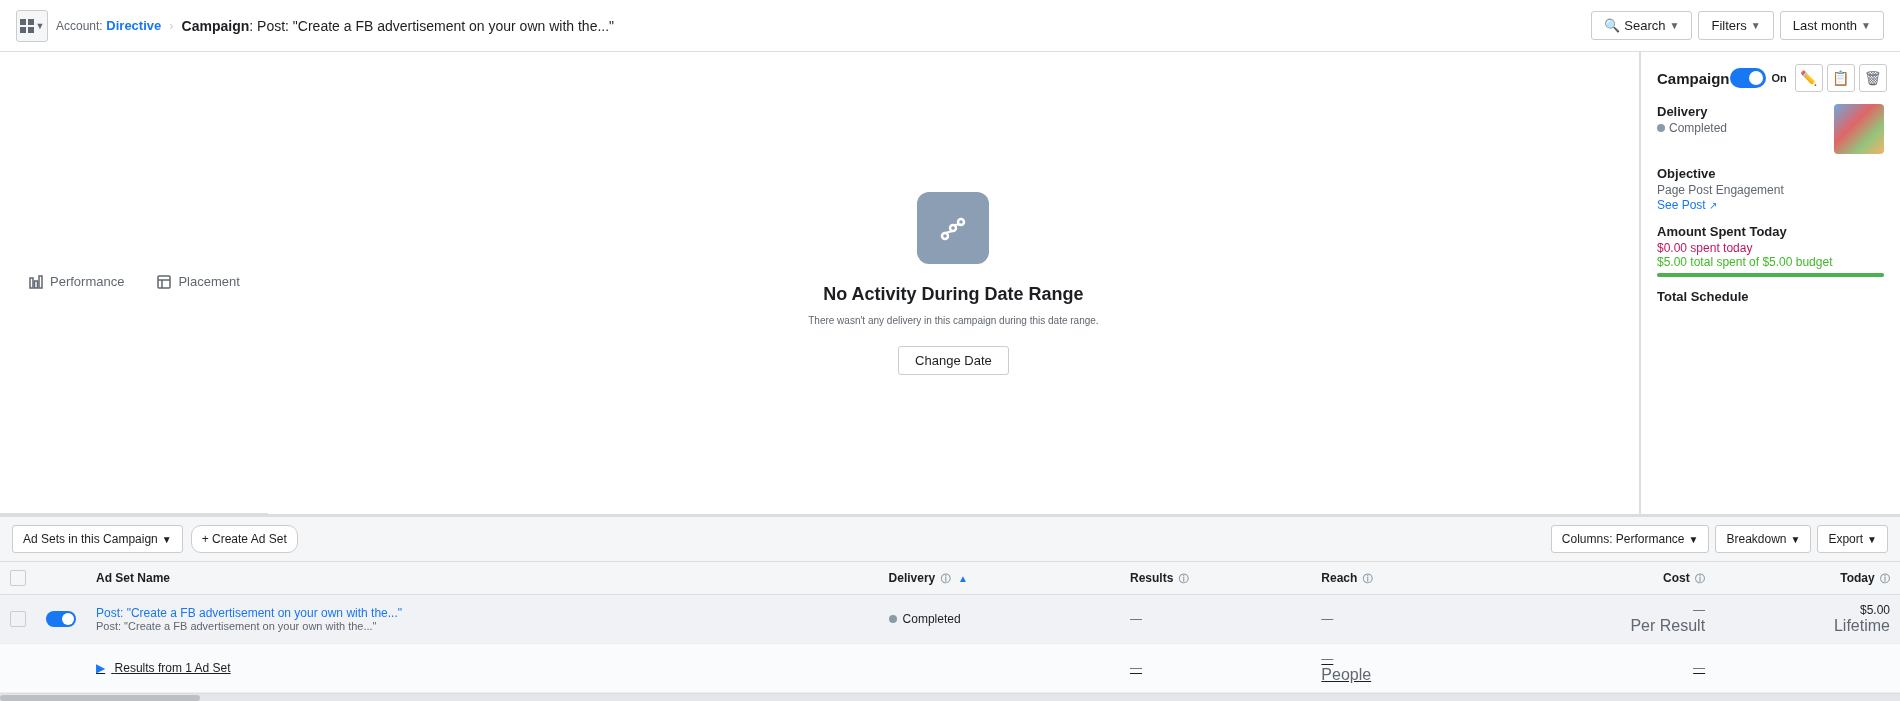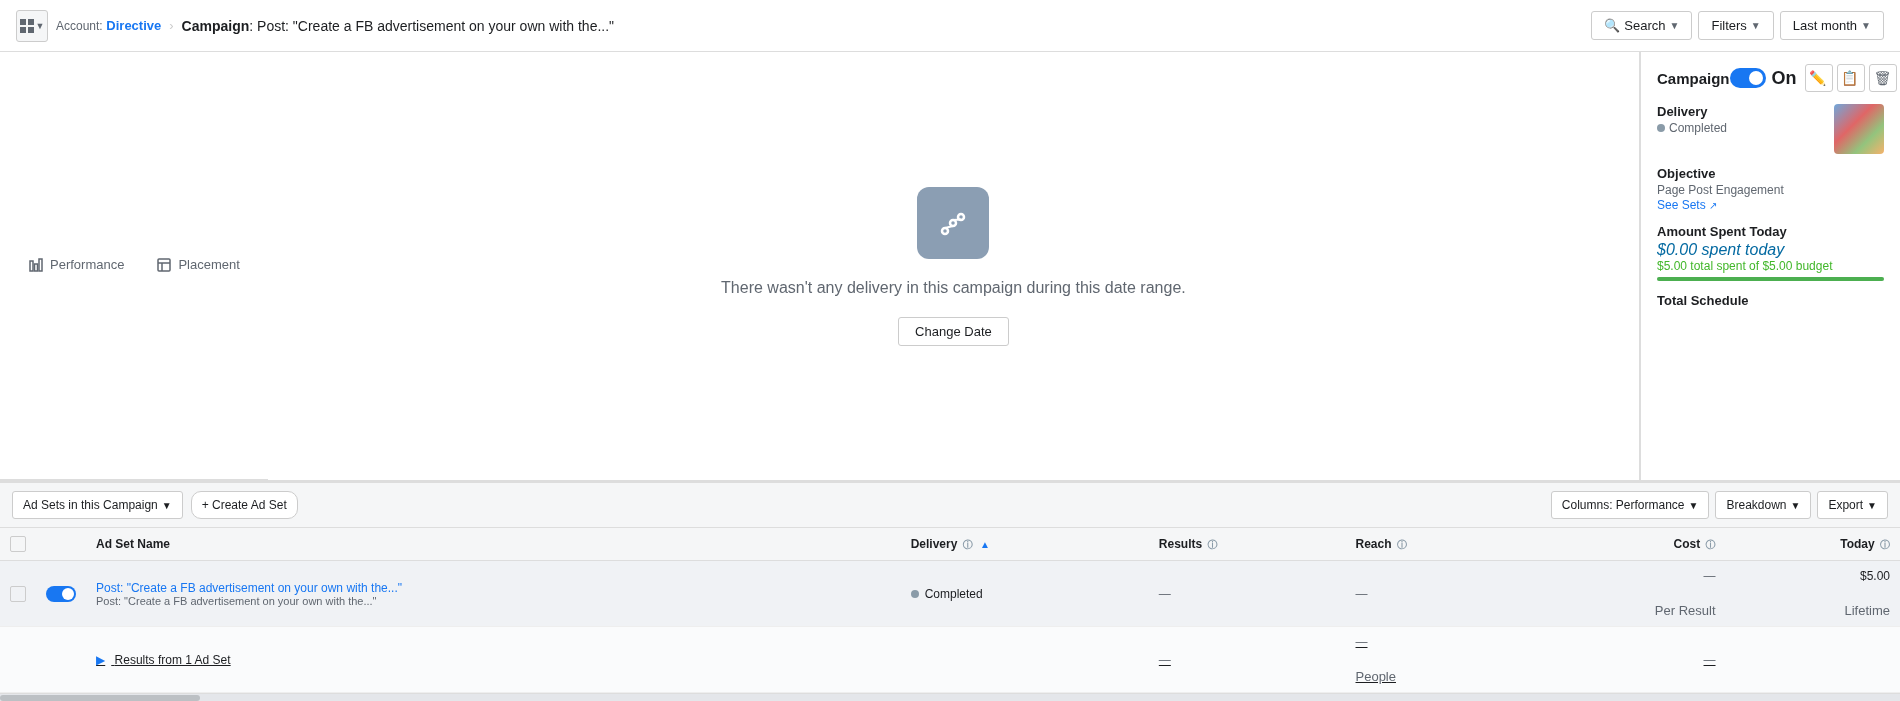--- a/index.html
+++ b/index.html
@@ -51,21 +51,21 @@
     
     .empty-state {
       flex: 1; display: flex; flex-direction: column; align-items: center; justify-content: center;
       padding: 40px;
     }
     .empty-icon-box {
       width: 72px; height: 72px; background: #8b9eb3; border-radius: 12px;
       display: flex; align-items: center; justify-content: center; margin-bottom: 20px;
     }
     .empty-title { font-size: 18px; font-weight: 600; color: #1c1e21; margin-bottom: 10px; }
-    .empty-desc { font-size: 16px; color: #606770; margin-bottom: 20px; text-align: center; }
+    .empty-desc { font-size: 10px; color: #606770; margin-bottom: 20px; text-align: center; }
     .change-date-btn {
       padding: 6px 16px; border: 1px solid #ccc; border-radius: 3px;
       background: #fff; cursor: pointer; font-size: 13px; color: #1c1e21;
     }
 
     
     .right-sidebar {
       width: 260px; background: #fff; border-left: 1px solid #ddd;
       padding: 12px 16px; display: flex; flex-direction: column; gap: 12px;
     }
@@ -77,21 +77,21 @@
     
     .toggle-wrap { display: flex; align-items: center; gap: 6px; }
     .toggle {
       width: 36px; height: 20px; background: #1877f2; border-radius: 10px;
       position: relative; cursor: pointer;
     }
     .toggle::after {
       content: ''; position: absolute; top: 3px; right: 3px;
       width: 14px; height: 14px; background: #fff; border-radius: 50%;
     }
-    .toggle-label { font-size: 18px; color: #1c1e21; font-weight: 600; }
+    .toggle-label { font-size: 11px; color: #1c1e21; font-weight: 600; }
 
     .icon-btn {
       width: 28px; height: 28px; display: flex; align-items: center; justify-content: center;
       border: 1px solid #ccc; border-radius: 3px; cursor: pointer; background: #fff;
       font-size: 14px; color: #606770;
     }
 
     .sidebar-thumbnail {
       width: 50px; height: 50px; border-radius: 4px; overflow: hidden;
       background: linear-gradient(135deg, #4a90d9, #f5a623, #7ed321);
@@ -104,21 +104,21 @@
     .dot { width: 8px; height: 8px; border-radius: 50%; background: #ccc; display: inline-block; }
     .dot.gray { background: #8a9ba8; }
 
     .see-post-link { color: #1877f2; font-size: 12px; cursor: pointer; text-decoration: none; }
 
     .budget-bar-wrap { margin-top: 4px; }
     .budget-bar-bg { height: 4px; background: #e4e6ea; border-radius: 2px; }
     .budget-bar-fill { height: 4px; background: #4caf50; border-radius: 2px; width: 100%; }
 
     .field-value-green { font-size: 12px; color: #42b72a; }
-    .field-value-gray { font-size: 16px; color: #0369a1; font-style: italic; }
+    .field-value-gray { font-size: 12px; color: #be185d; }
     .table-toolbar {
       display: flex; align-items: center; justify-content: space-between;
       padding: 8px 12px; border-bottom: 1px solid #ddd; background: #f5f6f7; gap: 22px;
     }
     .table-toolbar-left { display: flex; align-items: center; gap: 8px; }
     .table-toolbar-right { display: flex; align-items: center; gap: 6px; }
 
     .toolbar-btn {
       display: flex; align-items: center; gap: 4px;
       padding: 6px 10px; border: 1px solid #ccc; border-radius: 3px;
@@ -160,21 +160,21 @@
     .ad-set-sub { color: #606770; font-size: 11px; }
 
     .delivery-cell { display: flex; align-items: center; gap: 6px; }
     .dot-small { width: 8px; height: 8px; border-radius: 50%; display: inline-block; }
     .dot-gray { background: #8a9ba8; }
 
     .sort-arrow { font-size: 10px; color: #1877f2; margin-left: 4px; }
     .info-icon { font-size: 10px; color: #8a9ba8; cursor: pointer; margin-left: 2px; }
 
     .em-dash { color: #606770; }
-    .per-result { font-size: 13px; color: #606770; margin-top: 20px; }
+    .per-result { font-size: 16px; color: #606770; }
 
     .results-footer { background: #fafbfc; text-decoration: underline; }
     .expand-icon { color: #1877f2; cursor: pointer; margin-right: 6px; }
 
     
     .scroll-bar-area {
       height: 8px; background: #e4e6ea; border-top: 1px solid #ddd;
       position: relative; overflow: hidden;
     }
     .scroll-bar-thumb {
@@ -265,20 +265,21 @@
       <div class="empty-state">
         <div class="empty-icon-box">
           <svg width="36" height="36" viewBox="0 0 36 36" fill="none" stroke="white" stroke-width="2.5">
             <circle cx="10" cy="26" r="3"></circle>
               <circle cx="18" cy="18" r="3"></circle>
               <circle cx="26" cy="12" r="3"></circle>
             <path d="M10 23 L18 21" stroke="white" stroke-width="2"></path>
               <path d="M18 15 L26 14.5" stroke="white" stroke-width="2"></path>
           </svg>
         </div>
+        <div class="empty-title">No Activity During Date Range</div>
         <div class="empty-desc">There wasn't any delivery in this campaign during this date range.</div>
         <button class="change-date-btn">Change Date</button>
       </div>
     </div>
 
     <div class="right-sidebar">
       <div class="sidebar-header">
         <span class="sidebar-title">Campaign</span>
         <div style="display:flex;align-items:center;gap:8px;">
           <div class="toggle-wrap">
@@ -302,21 +303,21 @@
           </div>
         </div>
         <div class="sidebar-thumbnail" style="background: linear-gradient(135deg, #6fa8dc 0%, #e06666 40%, #93c47d 70%, #f6b26b 100%); width:50px;height:50px;border-radius:4px;">
         </div>
       </div>
 
       <div>
         <div class="field-label">Objective</div>
         <div class="field-value">Page Post Engagement</div>
         <a class="see-post-link">
-          <span>See Sets</span>
+          <span>See Post</span>
           <span style="font-size:10px;"> ↗</span>
         </a>
       </div>
 
       <div>
         <div class="field-label">Amount Spent Today</div>
         <div class="field-value-gray">$0.00 spent today</div>
         <div class="field-value-green">$5.00 total spent of $5.00 budget</div>
         <div class="budget-bar-wrap">
           <div class="budget-bar-bg">

